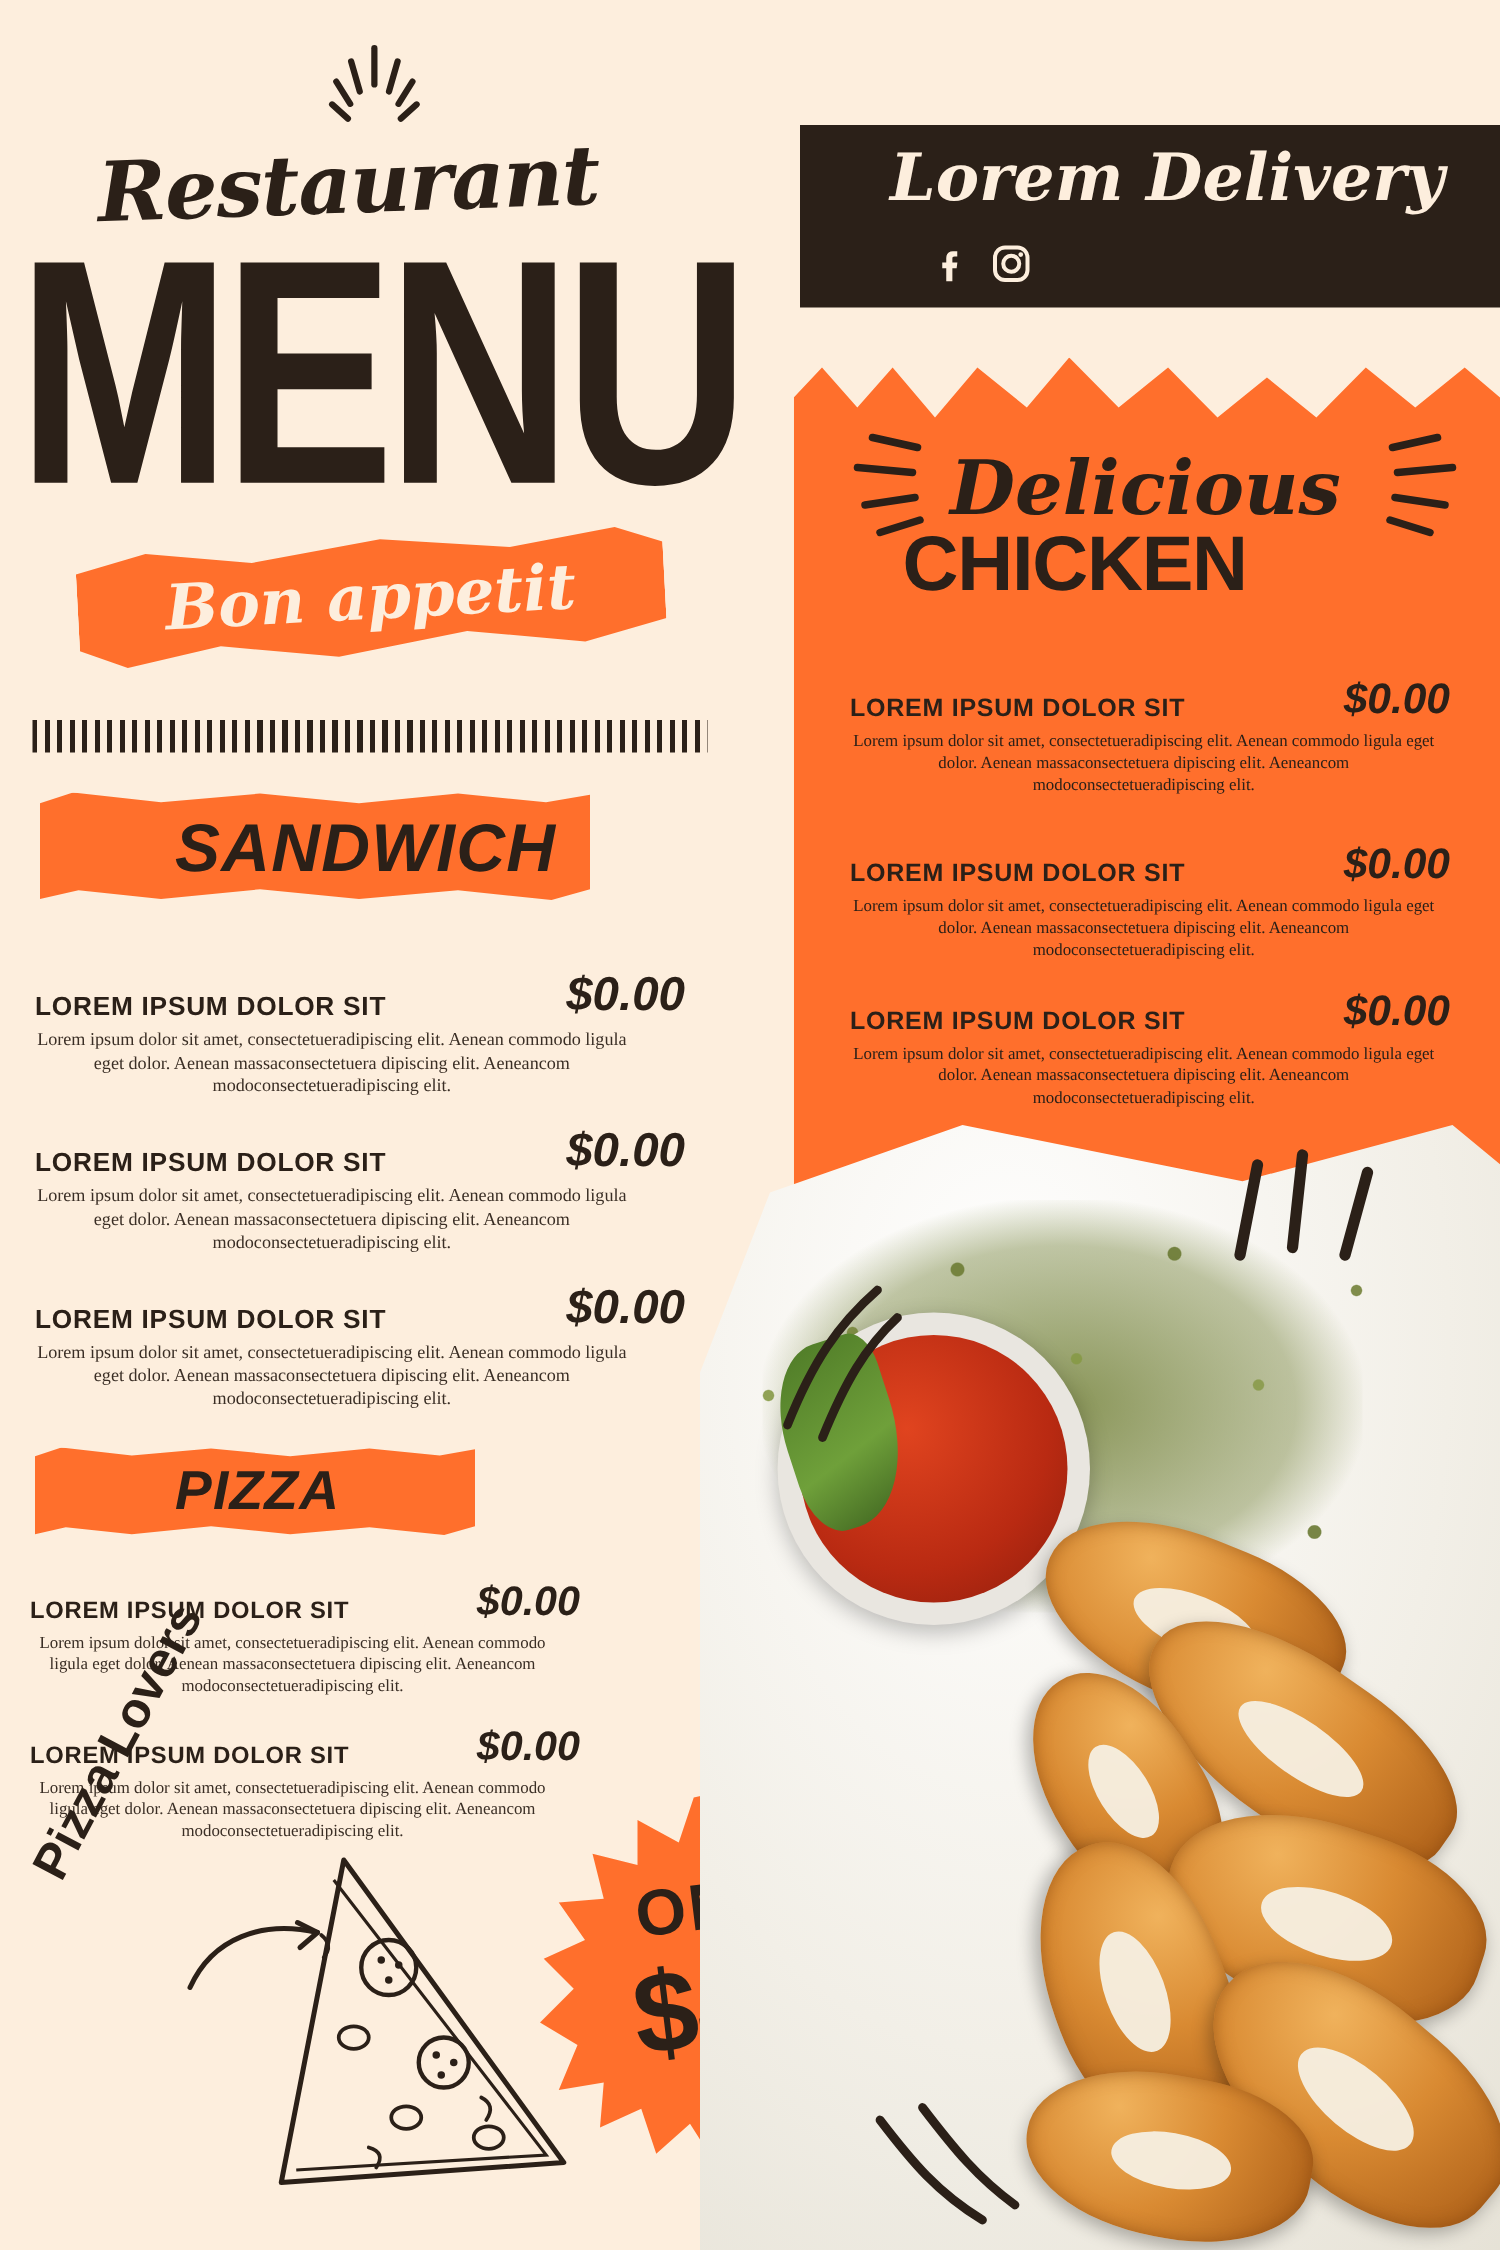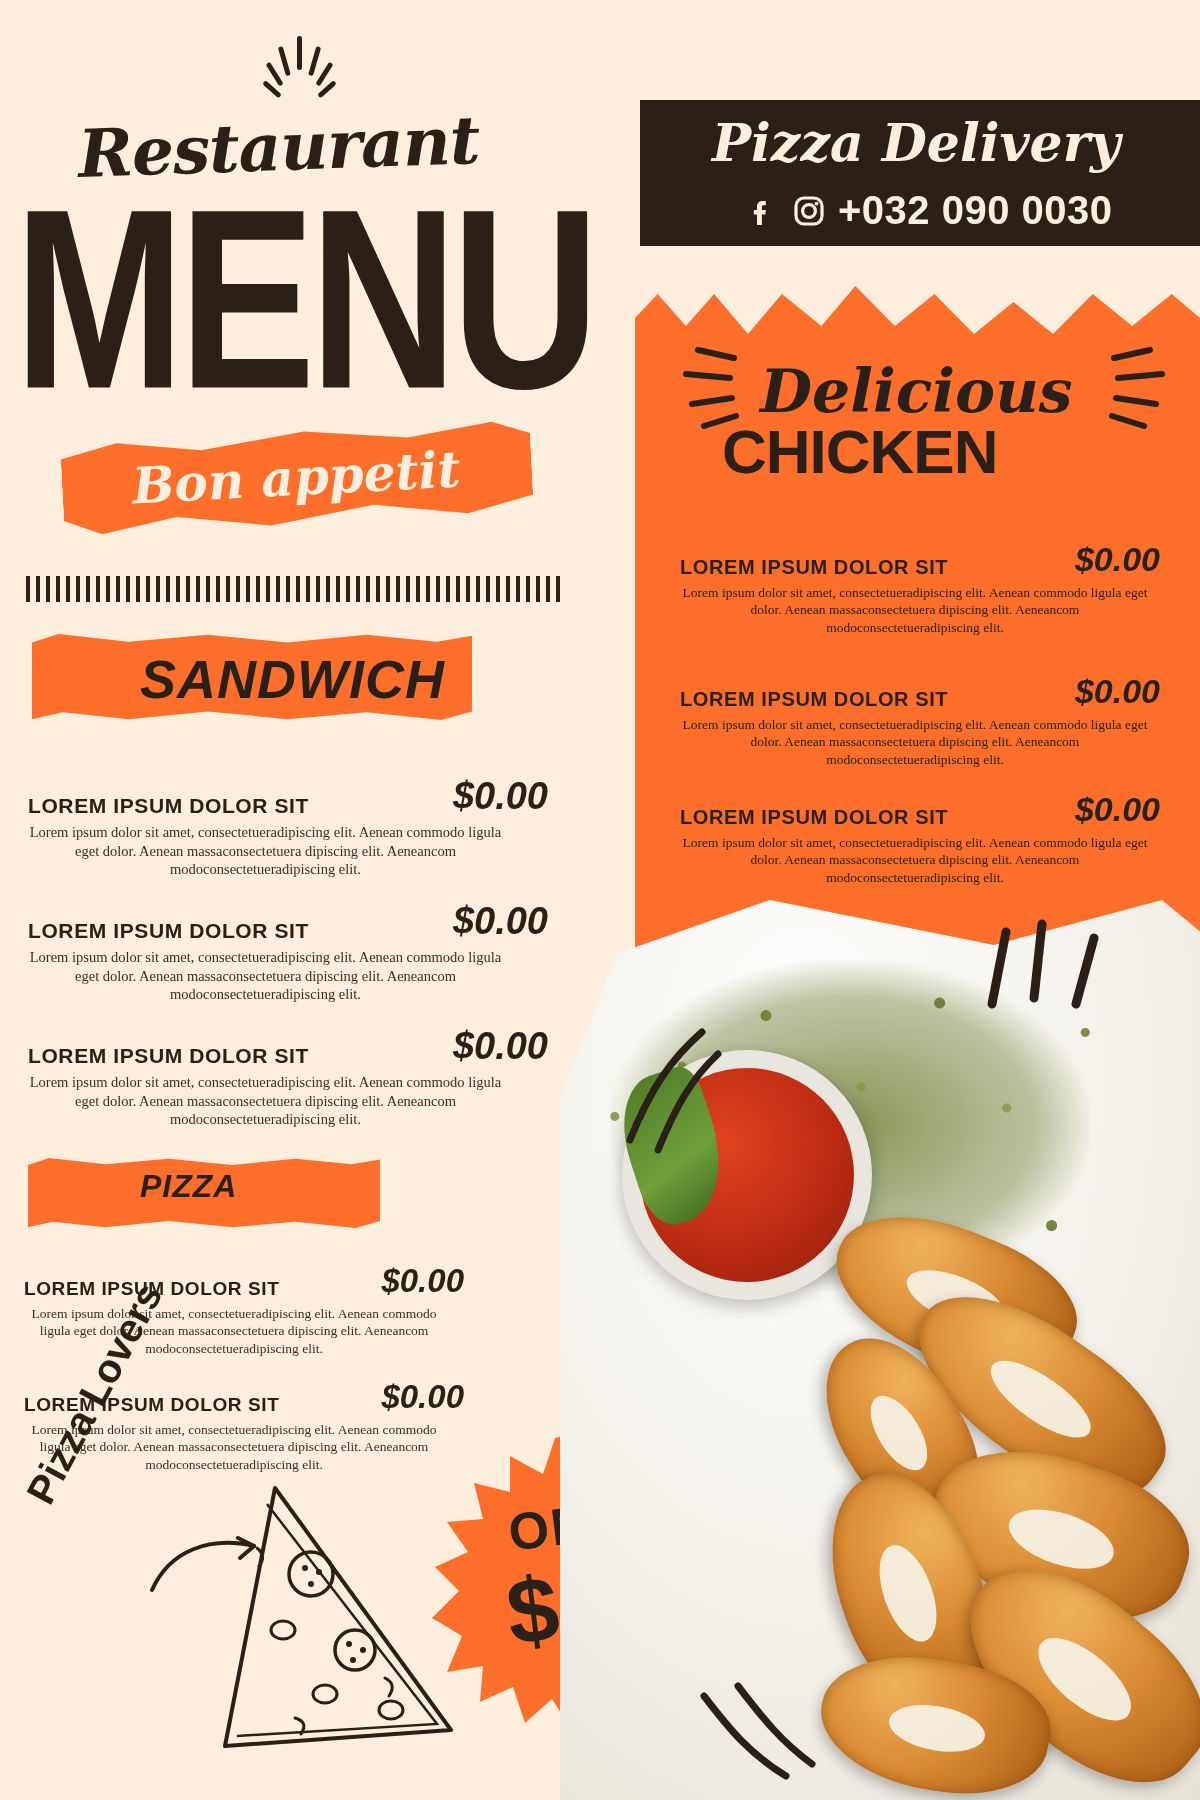--- a/index.html
+++ b/index.html
@@ -103,21 +103,21 @@
 
   .banner-label {
     position: absolute;
     font-family: "Liberation Sans", sans-serif;
     font-weight: bold;
     font-style: italic;
     color: #2b2018;
     letter-spacing: 1px;
   }
   #label-sandwich { left: 140px; top: 648px; font-size: 54px; }
-  #label-pizza    { left: 140px; top: 1168px; font-size: 32px; }
+  #label-pizza    { left: 140px; top: 1168px; font-size: 44px; }
 
   
   .item {
     position: absolute;
     width: 520px;
   }
   .item .row {
     display: flex;
     align-items: flex-end;
     justify-content: space-between;
@@ -489,33 +489,32 @@
     </svg>
 
     <div id="burst">
       <div class="star"></div>
       <div class="only">ONLY</div>
       <div class="amount">$40</div>
     </div>
   </div>
 
   <div id="delivery-bar"></div>
-  <div id="delivery-title">Pizza Delivery</div>
+  <div id="delivery-title">Lorem Delivery</div>
 
   <svg class="social" id="icon-facebook" viewBox="0 0 38 38">
     <path d="M23.5 9h-3.2c-3.2 0-5.3 2.1-5.3 5.4V18h-3.2v4.6H15V33h4.9V22.6h3.4l.6-4.6h-4V14.9c0-1 .3-1.7 1.8-1.7h2.1V9z" fill="#fdeedd"></path>
   </svg>
 
   <svg class="social" id="icon-instagram" viewBox="0 0 38 38">
     <rect x="6" y="6" width="26" height="26" rx="8" fill="none" stroke="#fdeedd" stroke-width="3.2"></rect>
     <circle cx="19" cy="19" r="6.4" fill="none" stroke="#fdeedd" stroke-width="3.2"></circle>
     <circle cx="26.6" cy="11.6" r="1.9" fill="#fdeedd"></circle>
   </svg>
 
-  <div id="delivery-phone">+032 090 0030</div>
 
   <div id="chicken-panel"></div>
 
   <svg class="doodle rays-left" viewBox="0 0 90 80">
     <path d="M66 10 L 30 2 M62 30 L 18 26 M64 50 L 24 56 M68 68 L 36 78" fill="none" stroke="#2b2018" stroke-width="6" stroke-linecap="round"></path>
   </svg>
   <svg class="doodle rays-right" viewBox="0 0 90 80">
     <path d="M24 10 L 60 2 M28 30 L 72 26 M26 50 L 66 56 M22 68 L 54 78" fill="none" stroke="#2b2018" stroke-width="6" stroke-linecap="round"></path>
   </svg>
 

